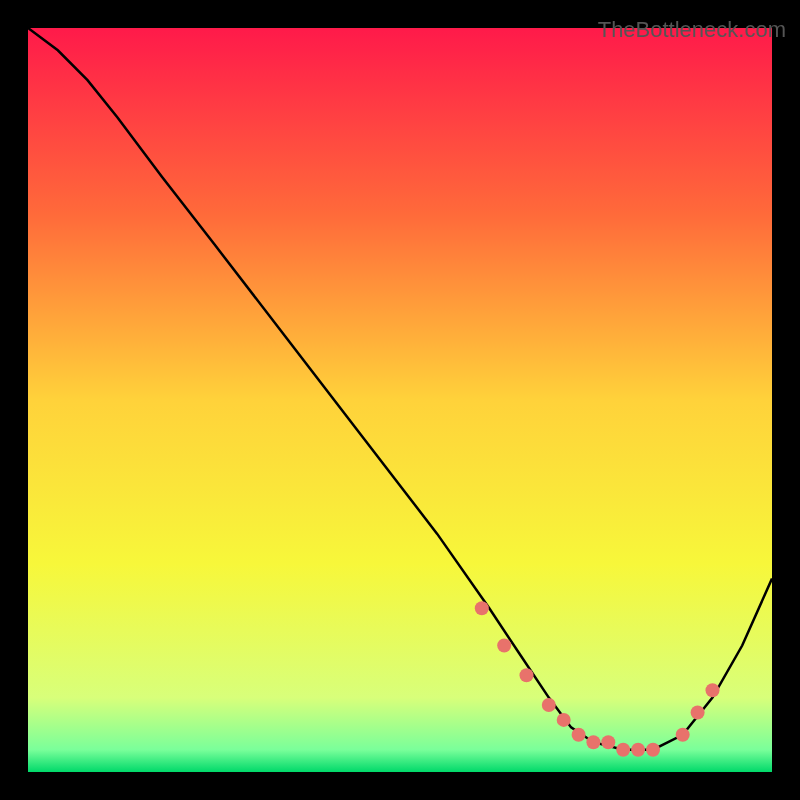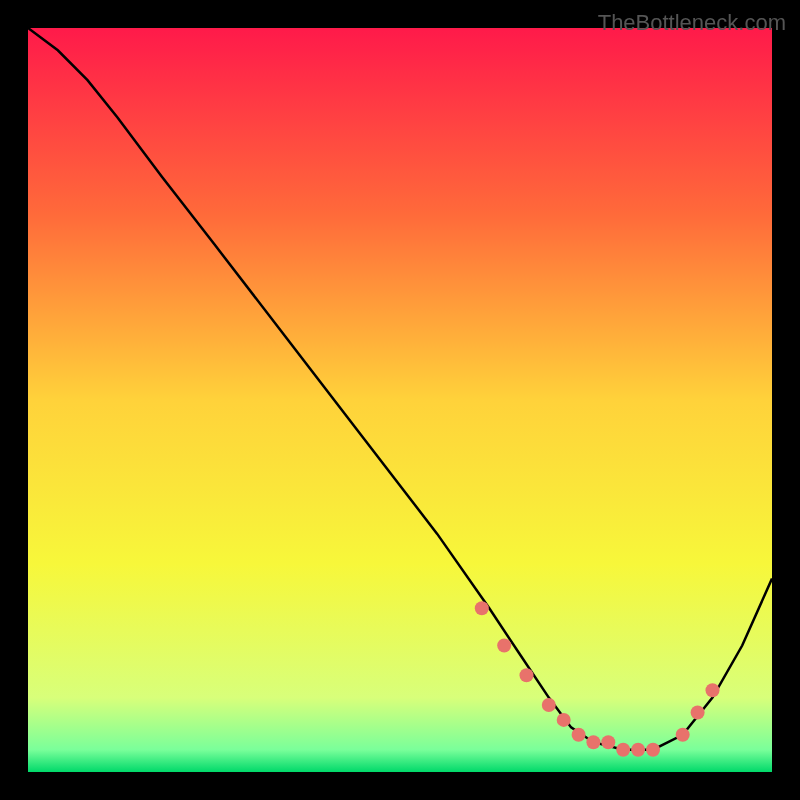--- a/index.html
+++ b/index.html
@@ -5,21 +5,21 @@
   * { margin: 0; padding: 0; box-sizing: border-box; }
   body {
     width: 800px;
     height: 800px;
     background: #000;
     position: relative;
     font-family: Arial, sans-serif;
   }
   .watermark {
     position: absolute;
-    top: 10px;
+    top: 17px;
     right: 14px;
     color: #555;
     font-size: 22px;
     font-weight: 500;
     z-index: 10;
   }
   .plot-area {
     position: absolute;
     left: 28px;
     top: 28px;

